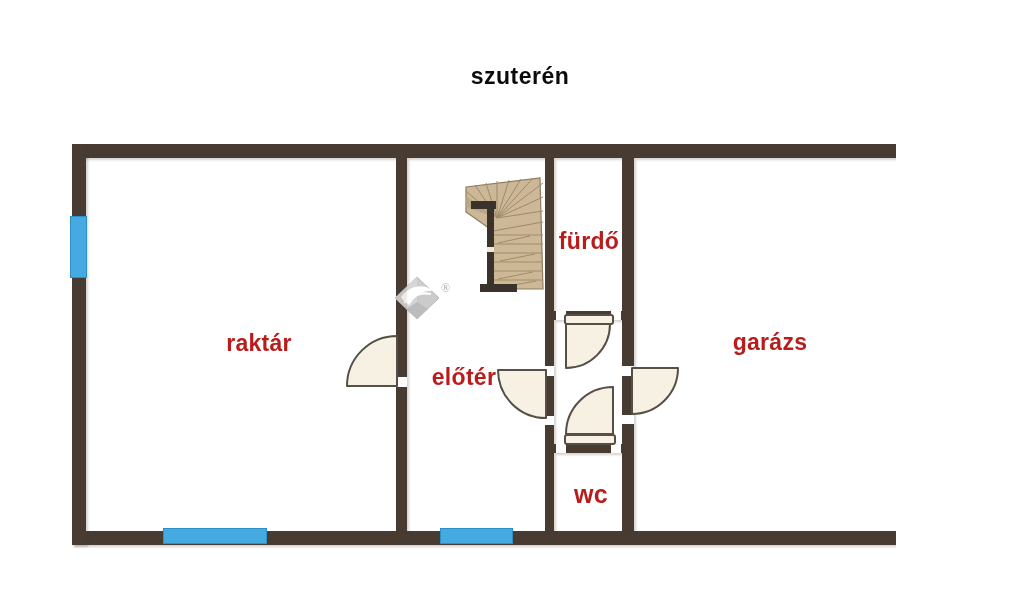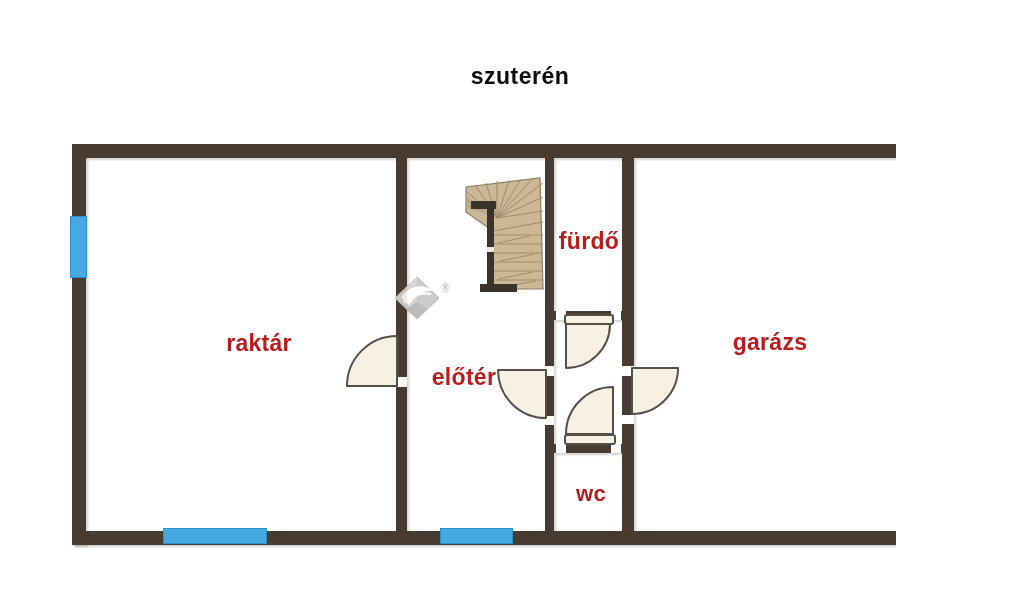--- a/index.html
+++ b/index.html
@@ -118,16 +118,16 @@
       <polygon points="23,26 34,33 23,43 12,33" fill="#b5b5b5"></polygon>
       <path d="M7,21 C15,9 31,7 39,15 C30,14 22,19 15,29 C11,26 8,23 7,21 Z" fill="#ffffff"></path>
       <path d="M10,27 C18,19 29,16 37,18" stroke="#ffffff" stroke-width="2" fill="none"></path>
     </svg>
     <span class="wm-reg">®</span>
   </div>
 
   <div class="room-label" style="left:231px;top:343px;margin-left:28px;">raktár</div>
   <div class="room-label" style="left:464px;top:377px;">előtér</div>
   <div class="room-label" style="left:589px;top:241px;">fürdő</div>
-  <div class="room-label" style="left:591px;top:494px;font-size:22px;text-align:center;">wc</div>
+  <div class="room-label" style="left:591px;top:494px;font-size:25px;text-align:center;">wc</div>
   <div class="room-label" style="left:770px;top:342px;">garázs</div>
 
 </div>
 
 </body></html>

